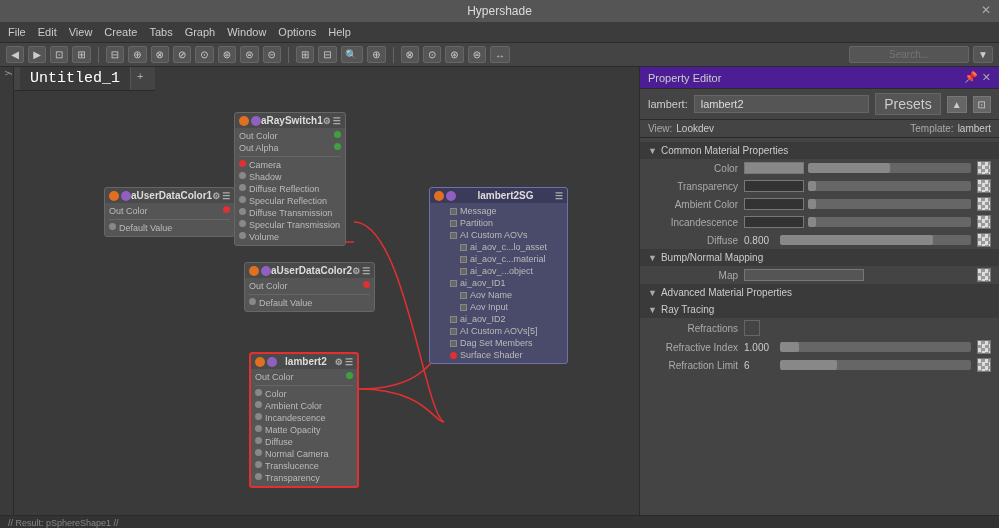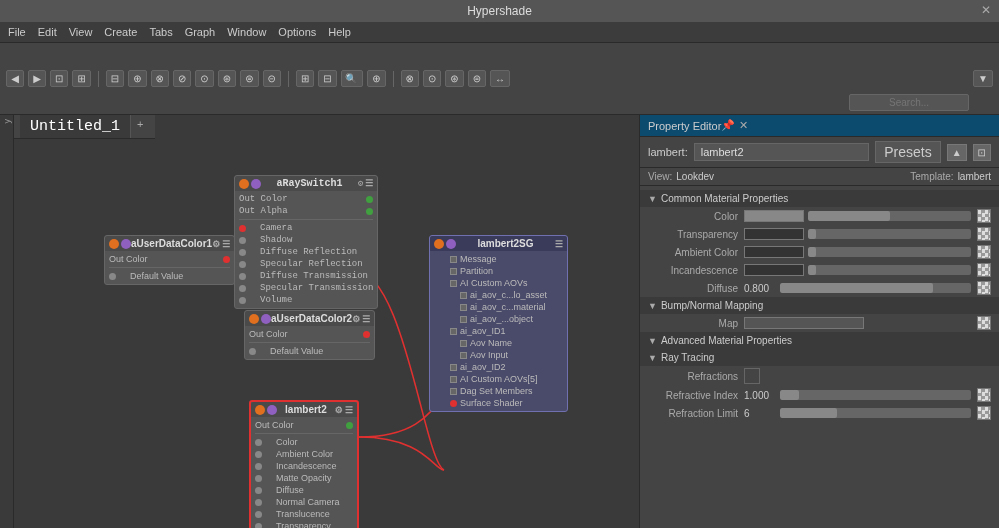--- a/index.html
+++ b/index.html
@@ -9,21 +9,21 @@
     #title-bar { background: #555; text-align: center; padding: 4px; color: #ddd; font-size: 12px; position: relative; }
     #title-bar .close-btn { position: absolute; right: 8px; top: 3px; cursor: pointer; color: #aaa; }
 
     
     #menu-bar { background: #3c3c3c; display: flex; gap: 12px; padding: 4px 8px; border-bottom: 1px solid #2a2a2a; }
     #menu-bar span { color: #ccc; cursor: pointer; font-size: 11px; }
 
     
     #toolbar { background: #444; display: flex; align-items: center; padding: 3px 6px; gap: 4px; border-bottom: 1px solid #2a2a2a; }
     .tb-btn { background: #555; border: 1px solid #666; color: #ccc; padding: 2px 4px; font-size: 10px; cursor: pointer; border-radius: 2px; min-width: 18px; text-align: center; }
-    #search-box { background: #555; border: 1px solid #666; color: #ccc; padding: 2px 6px; font-size: 10px; width: 120px; border-radius: 2px; margin-top: 48px; }
+    #search-box { background: #555; border: 1px solid #666; color: #ccc; padding: 2px 6px; font-size: 10px; width: 120px; border-radius: 2px; }
     .tb-sep { width: 1px; background: #666; height: 16px; margin: 0 3px; }
 
     
     #main { display: flex; height: calc(528px - 80px); }
 
     
     #left-panel { width: 14px; background: #3a3a3a; border-right: 1px solid #2a2a2a; display: flex; flex-direction: column; align-items: center; padding: 4px 0; gap: 20px; }
     #left-panel .vtab { writing-mode: vertical-rl; transform: rotate(180deg); font-size: 9px; color: #999; cursor: pointer; }
 
     
@@ -37,46 +37,46 @@
 
     
     .node { position: absolute; background: #555; border: 1px solid #666; border-radius: 3px; min-width: 110px; }
     .node.selected { border: 2px solid #e03030; }
     .node-header { display: flex; align-items: center; justify-content: space-between; padding: 2px 4px; background: #4a4a4a; border-radius: 3px 3px 0 0; font-size: 10px; font-weight: bold; color: #ddd; }
     .node-header-icons { display: flex; gap: 2px; }
     .node-icon { width: 10px; height: 10px; border-radius: 50%; background: #888; display: inline-block; }
     .node-icon.orange { background: #e07020; }
     .node-icon.purple { background: #9060c0; }
     .node-body { padding: 2px 4px; }
-    .node-port-row { display: flex; align-items: center; gap: 14px; font-size: 9px; color: #bbb; padding: 1px 0; }
+    .node-port-row { display: flex; align-items: flex-start; gap: 3px; font-size: 9px; color: #bbb; padding: 1px 0; }
     .port-dot { width: 7px; height: 7px; border-radius: 50%; background: #888; flex-shrink: 0; }
     .port-dot.green { background: #40a040; }
     .port-dot.red { background: #e03030; }
     .port-dot.right { margin-left: auto; }
 
     
-    #node-arayswitch { left: 220px; top: 60px; font-family: Liberation Mono, monospace; }
+    #node-arayswitch { left: 220px; top: 45px; }
     
     #node-auser1 { left: 90px; top: 120px; }
     
     #node-auser2 { left: 230px; top: 195px; }
     
     #node-lambert2sg { left: 415px; top: 120px; background: #4a4a6a; border: 1px solid #7070b0; }
     
     #node-lambert2 { left: 235px; top: 285px; }
     #node-lambert2.selected { border: 2px solid #e03030; }
 
     .node-header.sg { background: #3a3a5a; }
 
     
     #connections-svg { position: absolute; top: 0; left: 0; width: 100%; height: 100%; pointer-events: none; }
 
     
     #prop-editor { width: 360px; background: #444; border-left: 1px solid #2a2a2a; display: flex; flex-direction: column; }
-    #prop-header { background: #0c4a6e; padding: 4px 8px; display: flex; align-items: center; border-bottom: 1px solid #2a2a2a; }
+    #prop-header { background: #4c1d95; padding: 4px 8px; display: flex; align-items: center; justify-content: space-between; border-bottom: 1px solid #2a2a2a; gap: 32px; }
     #prop-title { font-size: 11px; color: #ccc; }
     #prop-header-icons { display: flex; gap: 4px; }
     .prop-hbtn { background: none; border: none; color: #aaa; cursor: pointer; font-size: 11px; }
 
     #prop-name-bar { padding: 4px 8px; display: flex; align-items: center; gap: 6px; background: #444; border-bottom: 1px solid #2a2a2a; }
     #lambert-label { color: #ccc; font-size: 11px; }
     #lambert-input { background: #555; border: 1px solid #666; color: #ddd; padding: 2px 6px; font-size: 11px; flex: 1; }
     #presets-btn { background: #555; border: 1px solid #666; color: #ccc; padding: 2px 8px; font-size: 14px; cursor: pointer; }
     .prop-icon-btn { background: #666; border: 1px solid #777; color: #ccc; padding: 2px 4px; font-size: 10px; cursor: pointer; }
 

